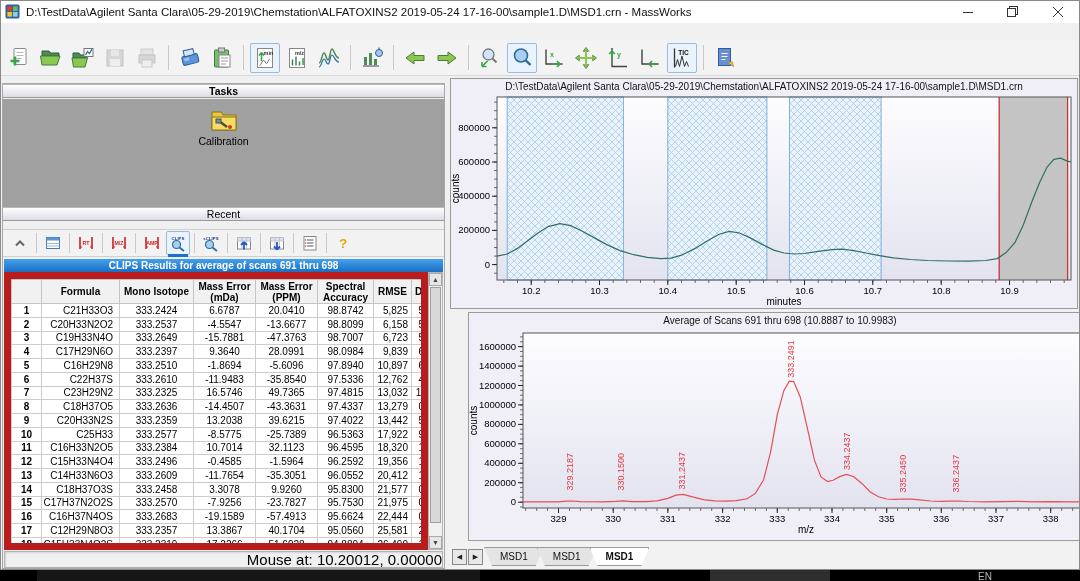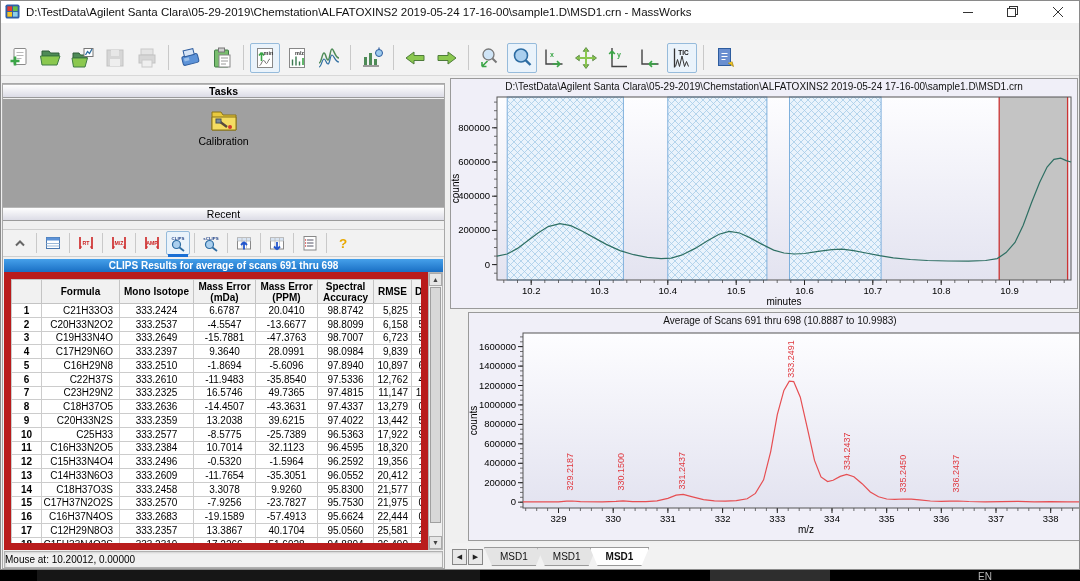--- a/index.html
+++ b/index.html
@@ -44,21 +44,21 @@
   table.results{border-collapse:collapse;width:100%;font-size:10px;table-layout:fixed;color:#000;}
   table.results th{height:24px;background:#f1f1f1;border:1px solid #c4c4c4;font-weight:bold;line-height:11px;padding:0;}
   table.results td{height:13.75px;border:1px solid #ccc;text-align:center;white-space:nowrap;overflow:hidden;padding:0;}
   table.results td:nth-child(1){font-weight:bold;}
   table.results td:nth-child(2){text-align:right;padding-right:6px;}
   table.results td:nth-child(7){text-align:right;padding-right:3px;}
   .scrollbar{position:absolute;top:188px;bottom:18px;right:1px;width:15px;background:#f0f0f0;border:1px solid #b5b5b5;}
   .sb-arrow{position:absolute;left:0;right:0;height:13px;background:#e6e6e6;border:1px solid #aaa;font-size:7px;line-height:12px;text-align:center;color:#444;}
   .sb-up{top:0;} .sb-down{bottom:0;}
   .sb-thumb{position:absolute;top:14px;bottom:26px;left:1px;right:1px;background:#d8d8d8;border:1px solid #a0a0a0;}
-  .statusbar{position:absolute;bottom:0;left:1px;right:1px;height:17px;background:#f0f0f0;border:1px solid #b0b0b0;box-shadow:inset 1px 1px 2px rgba(0,0,0,.12);font-size:10px;display:flex;align-items:center;justify-content:flex-start;color:#000;}
+  .statusbar{position:absolute;bottom:0;left:1px;right:1px;height:17px;background:#f0f0f0;border:1px solid #b0b0b0;box-shadow:inset 1px 1px 2px rgba(0,0,0,.12);font-size:15px;display:flex;align-items:center;justify-content:flex-end;color:#000;}
 
   
   .chartpanel{position:absolute;background:#f0eff8;border:1px solid #9a9a9a;}
   #chrom-panel{left:450px;top:78px;width:628px;height:231px;}
   #spec-panel{left:468px;top:312px;width:624px;height:229px;}
   .charttitle{height:14px;font-size:10px;text-align:center;line-height:15px;color:#111;overflow:hidden;white-space:nowrap;}
   .chartpanel svg{display:block;}
 
   
   .tabbar{position:absolute;left:450px;top:543px;width:628px;height:27px;background:#f2f2f2;display:flex;align-items:center;padding-left:2px;}
@@ -460,21 +460,21 @@
               <td>12,762</td>
               <td>4.5</td>
             </tr>
             <tr>
               <td>7</td>
               <td>C23H29N2</td>
               <td>333.2325</td>
               <td>16.5746</td>
               <td>49.7365</td>
               <td>97.4815</td>
-              <td>11,147</td>
+              <td>13,032</td>
               <td>10.5</td>
             </tr>
             <tr>
               <td>8</td>
               <td>C18H37O5</td>
               <td>333.2636</td>
               <td>-14.4507</td>
               <td>-43.3631</td>
               <td>97.4337</td>
               <td>13,279</td>
@@ -507,21 +507,21 @@
               <td>10.7014</td>
               <td>32.1123</td>
               <td>96.4595</td>
               <td>18,320</td>
               <td>1.5</td>
             </tr>
             <tr>
               <td>12</td>
               <td>C15H33N4O4</td>
               <td>333.2496</td>
-              <td>-0.5320</td>
+              <td>-0.4585</td>
               <td>-1.5964</td>
               <td>96.2592</td>
               <td>19,356</td>
               <td>1.5</td>
             </tr>
             <tr>
               <td>13</td>
               <td>C14H33N6O3</td>
               <td>333.2609</td>
               <td>-11.7654</td>

